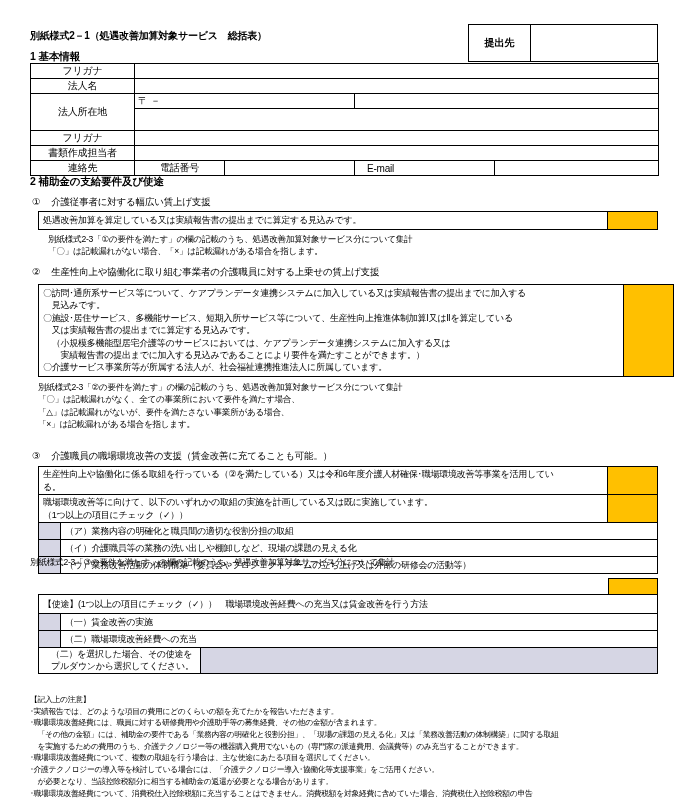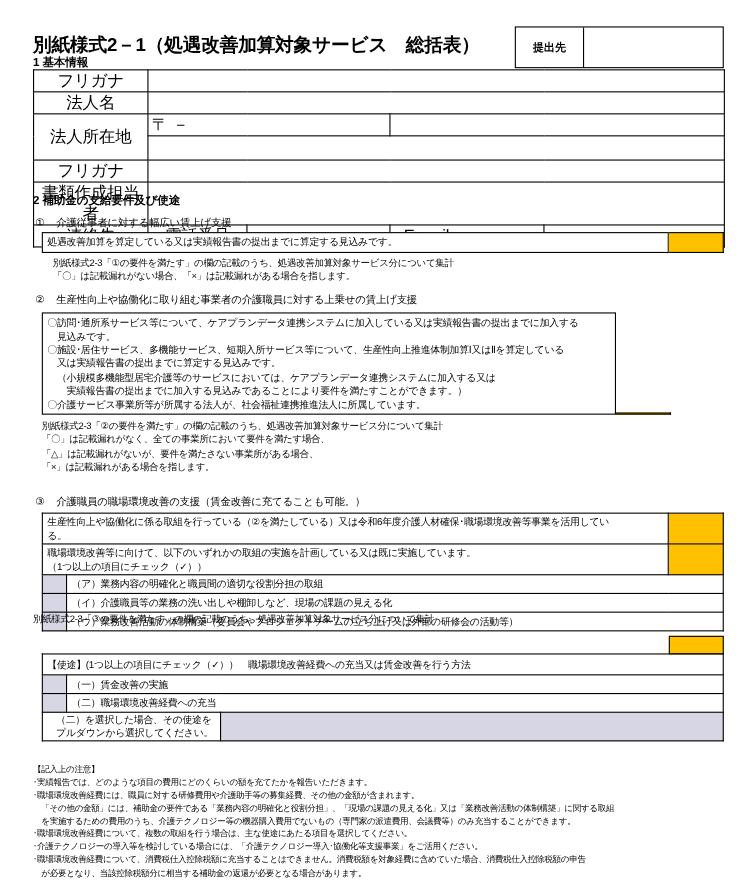--- a/index.html
+++ b/index.html
@@ -30,21 +30,21 @@
     position: absolute;
     top: 28px;
     left: 30px;
     right: 18px;
     height: 22px;
   }
   .doc-title {
     position: absolute;
     left: 0;
     top: 1px;
-    font-size: 17px;
+    font-size: 10px;
     font-weight: bold;
     letter-spacing: -0.2px;
     white-space: nowrap;
   }
   .submit-box {
     position: absolute;
     right: 0;
     top: -4px;
     display: flex;
     border: 1.6px solid #000;
@@ -87,21 +87,21 @@
 
   
   .tbl {
     position: absolute;
     border-collapse: collapse;
     table-layout: fixed;
     background: #fff;
   }
   .tbl td {
     border: 1.1px solid #000;
-    font-size: 15px;
+    font-size: 10px;
     padding: 0 3px;
     height: 14px;
     box-sizing: border-box;
     vertical-align: middle;
     letter-spacing: -0.2px;
   }
   td.lbl {
     text-align: center;
     font-weight: normal;
   }
@@ -277,21 +277,21 @@
     <div>別紙様式2-3「①の要件を満たす」の欄の記載のうち、処遇改善加算対象サービス分について集計</div>
     <div>「〇」は記載漏れがない場合、「×」は記載漏れがある場合を指します。</div>
   </div>
 
   <div class="sub-head" style="top:266px;">
     <span>②</span>
     <span style="display:inline-block;width:6px;"></span>
     <span>生産性向上や協働化に取り組む事業者の介護職員に対する上乗せの賃上げ支援</span>
   </div>
 
-  <div class="stmt-wrap" style="top:284px; left:38px; width:572px; height:93px;align-items:flex-end;">
+  <div class="stmt-wrap" style="top:284px; left:38px; width:636px; height:93px;">
     <div class="stmt-box" style="flex:1;">
       <p>〇訪問･通所系サービス等について、ケアプランデータ連携システムに加入している又は実績報告書の提出までに加入する</p>
       <p>　見込みです。</p>
       <p>〇施設･居住サービス、多機能サービス、短期入所サービス等について、生産性向上推進体制加算Ⅰ又はⅡを算定している</p>
       <p>　又は実績報告書の提出までに算定する見込みです。</p>
       <p>　（小規模多機能型居宅介護等のサービスにおいては、ケアプランデータ連携システムに加入する又は</p>
       <p>　　実績報告書の提出までに加入する見込みであることにより要件を満たすことができます。）</p>
       <p>〇介護サービス事業所等が所属する法人が、社会福祉連携推進法人に所属しています。</p>
     </div>
     <div class="ans-cell"></div>
@@ -381,17 +381,17 @@
   </table>
 
   <div class="foot" style="top:694px;">
     <div>【記入上の注意】</div>
     <div>･実績報告では、どのような項目の費用にどのくらいの額を充てたかを報告いただきます。</div>
     <div>･職場環境改善経費には、職員に対する研修費用や介護助手等の募集経費、その他の金額が含まれます。</div>
     <div>　「その他の金額」には、補助金の要件である「業務内容の明確化と役割分担」、「現場の課題の見える化」又は「業務改善活動の体制構築」に関する取組</div>
     <div>　を実施するための費用のうち、介護テクノロジー等の機器購入費用でないもの（専門家の派遣費用、会議費等）のみ充当することができます。</div>
     <div>･職場環境改善経費について、複数の取組を行う場合は、主な使途にあたる項目を選択してください。</div>
     <div>･介護テクノロジーの導入等を検討している場合には、「介護テクノロジー導入･協働化等支援事業」をご活用ください。</div>
+    <div>　が必要となり、当該控除税額分に相当する補助金の返還が必要となる場合があります。</div>
     <div>･職場環境改善経費について、消費税仕入控除税額に充当することはできません。消費税額を対象経費に含めていた場合、消費税仕入控除税額の申告</div>
-    <div>　が必要となり、当該控除税額分に相当する補助金の返還が必要となる場合があります。</div>
   </div>
 
 </div>
 
 </body></html>

